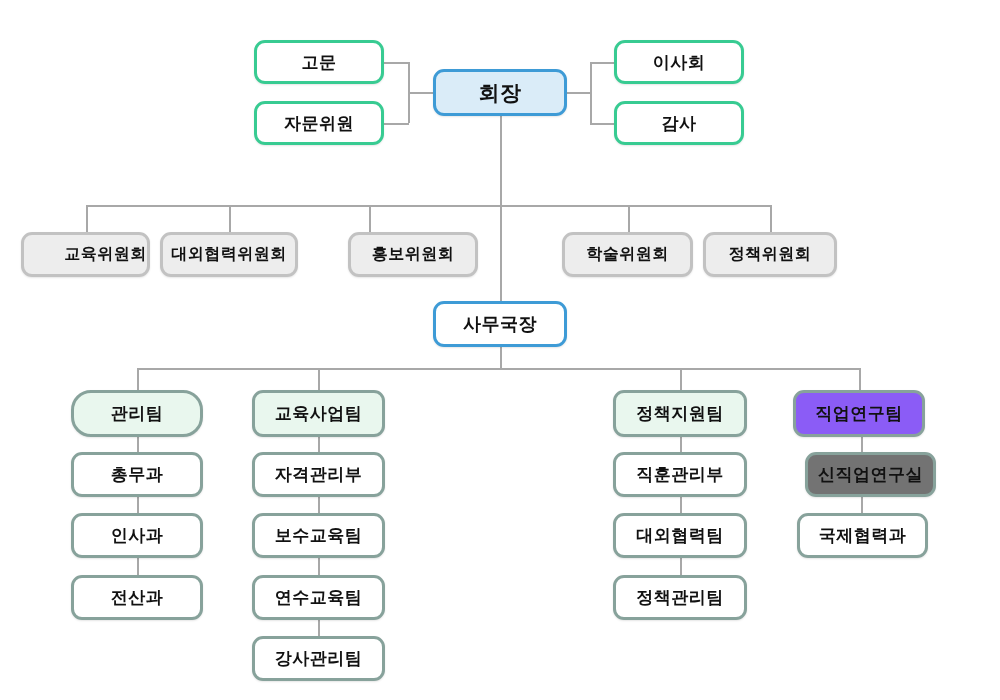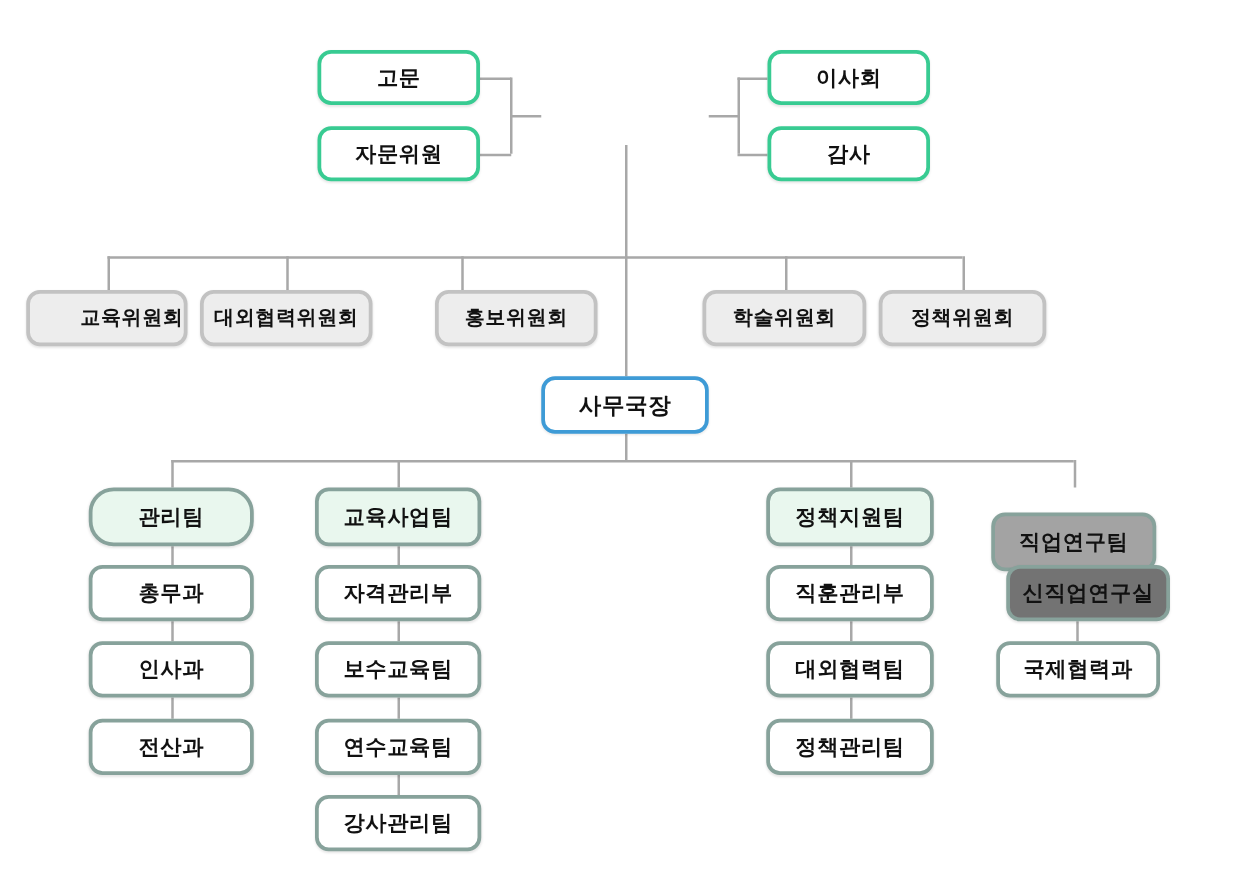--- a/index.html
+++ b/index.html
@@ -75,32 +75,33 @@
       <div class="connector" style="left: 318px; top: 620px; width: 1.5px; height: 16px; background: rgb(168, 168, 168);"></div>
       <div class="connector" style="left: 680px; top: 437px; width: 1.5px; height: 15px; background: rgb(168, 168, 168);"></div>
       <div class="connector" style="left: 680px; top: 497px; width: 1.5px; height: 16px; background: rgb(168, 168, 168);"></div>
       <div class="connector" style="left: 680px; top: 558px; width: 1.5px; height: 17px; background: rgb(168, 168, 168);"></div>
       <div class="connector" style="left: 861px; top: 437px; width: 1.5px; height: 15px; background: rgb(168, 168, 168);"></div>
       <div class="connector" style="left: 861px; top: 497px; width: 1.5px; height: 16px; background: rgb(168, 168, 168);"></div>
     </div>
   <div class="layer" id="nodes-layer">
       <div class="org-node" style="left: 254px; top: 40px; width: 130px; height: 44px; border-color: rgb(56, 203, 146); background: rgb(255, 255, 255); font-size: 17px; color: rgb(17, 17, 17);">고문</div>
       <div class="org-node" style="left: 254px; top: 101px; width: 130px; height: 44px; border-color: rgb(56, 203, 146); background: rgb(255, 255, 255); font-size: 17px; color: rgb(17, 17, 17);">자문위원</div>
+      <div class="org-node" style="left: 433px; top: 69px; width: 134px; height: 47px; border-color: rgb(62, 155, 214); background: rgb(218, 236, 248); font-size: 21px; color: rgb(17, 17, 17);">회장</div>
       <div class="org-node" style="left: 614px; top: 40px; width: 130px; height: 44px; border-color: rgb(56, 203, 146); background: rgb(255, 255, 255); font-size: 17px; color: rgb(17, 17, 17);">이사회</div>
       <div class="org-node" style="left: 614px; top: 101px; width: 130px; height: 44px; border-color: rgb(56, 203, 146); background: rgb(255, 255, 255); font-size: 17px; color: rgb(17, 17, 17);">감사</div>
       <div class="org-node" style="left: 21px; top: 232px; width: 129px; height: 45px; border-color: rgb(194, 194, 194); background: rgb(237, 237, 237); font-size: 16px; color: rgb(17, 17, 17); padding-left: 40px;">교육위원회</div>
       <div class="org-node" style="left: 160px; top: 232px; width: 138px; height: 45px; border-color: rgb(194, 194, 194); background: rgb(237, 237, 237); font-size: 16px; color: rgb(17, 17, 17);">대외협력위원회</div>
       <div class="org-node" style="left: 304px; top: 232px; width: 130px; height: 45px; border-color: rgb(194, 194, 194); background: rgb(237, 237, 237); font-size: 16px; color: rgb(17, 17, 17); margin-left: 44px;">홍보위원회</div>
       <div class="org-node" style="left: 562px; top: 232px; width: 131px; height: 45px; border-color: rgb(194, 194, 194); background: rgb(237, 237, 237); font-size: 16px; color: rgb(17, 17, 17);">학술위원회</div>
       <div class="org-node" style="left: 703px; top: 232px; width: 134px; height: 45px; border-color: rgb(194, 194, 194); background: rgb(237, 237, 237); font-size: 16px; color: rgb(17, 17, 17);">정책위원회</div>
       <div class="org-node" style="left: 433px; top: 301px; width: 134px; height: 46px; border-color: rgb(62, 155, 214); background: rgb(255, 255, 255); font-size: 18px; color: rgb(17, 17, 17);">사무국장</div>
       <div class="org-node" style="left: 71px; top: 390px; width: 132px; height: 47px; border-color: rgb(135, 162, 155); background: rgb(233, 247, 238); font-size: 17px; color: rgb(17, 17, 17); border-radius: 20px;">관리팀</div>
       <div class="org-node" style="left: 252px; top: 390px; width: 133px; height: 47px; border-color: rgb(135, 162, 155); background: rgb(233, 247, 238); font-size: 17px; color: rgb(17, 17, 17);">교육사업팀</div>
       <div class="org-node" style="left: 613px; top: 390px; width: 134px; height: 47px; border-color: rgb(135, 162, 155); background: rgb(233, 247, 238); font-size: 17px; color: rgb(17, 17, 17);">정책지원팀</div>
-      <div class="org-node" style="left: 793px; top: 390px; width: 132px; height: 47px; border-color: rgb(135, 162, 155); background: #a3a3a3; font-size: 17px; color: rgb(17, 17, 17); margin-top: 20px;">직업연구팀</div>
+      <div class="org-node" style="left: 793px; top: 390px; width: 132px; height: 47px; border-color: rgb(135, 162, 155); background: #8b5cf6; font-size: 17px; color: rgb(17, 17, 17);">직업연구팀</div>
       <div class="org-node" style="left: 71px; top: 452px; width: 132px; height: 45px; border-color: rgb(135, 162, 155); background: rgb(255, 255, 255); font-size: 17px; color: rgb(17, 17, 17);">총무과</div>
       <div class="org-node" style="left: 71px; top: 513px; width: 132px; height: 45px; border-color: rgb(135, 162, 155); background: rgb(255, 255, 255); font-size: 17px; color: rgb(17, 17, 17);">인사과</div>
       <div class="org-node" style="left: 71px; top: 575px; width: 132px; height: 45px; border-color: rgb(135, 162, 155); background: rgb(255, 255, 255); font-size: 17px; color: rgb(17, 17, 17);">전산과</div>
       <div class="org-node" style="left: 252px; top: 452px; width: 133px; height: 45px; border-color: rgb(135, 162, 155); background: rgb(255, 255, 255); font-size: 17px; color: rgb(17, 17, 17);">자격관리부</div>
       <div class="org-node" style="left: 252px; top: 513px; width: 133px; height: 45px; border-color: rgb(135, 162, 155); background: rgb(255, 255, 255); font-size: 17px; color: rgb(17, 17, 17);">보수교육팀</div>
       <div class="org-node" style="left: 252px; top: 575px; width: 133px; height: 45px; border-color: rgb(135, 162, 155); background: rgb(255, 255, 255); font-size: 17px; color: rgb(17, 17, 17);">연수교육팀</div>
       <div class="org-node" style="left: 252px; top: 636px; width: 133px; height: 45px; border-color: rgb(135, 162, 155); background: rgb(255, 255, 255); font-size: 17px; color: rgb(17, 17, 17);">강사관리팀</div>
       <div class="org-node" style="left: 613px; top: 452px; width: 134px; height: 45px; border-color: rgb(135, 162, 155); background: rgb(255, 255, 255); font-size: 17px; color: rgb(17, 17, 17);">직훈관리부</div>
       <div class="org-node" style="left: 613px; top: 513px; width: 134px; height: 45px; border-color: rgb(135, 162, 155); background: rgb(255, 255, 255); font-size: 17px; color: rgb(17, 17, 17); border-radius: 11px;">대외협력팀</div>
       <div class="org-node" style="left: 613px; top: 575px; width: 134px; height: 45px; border-color: rgb(135, 162, 155); background: rgb(255, 255, 255); font-size: 17px; color: rgb(17, 17, 17);">정책관리팀</div>

